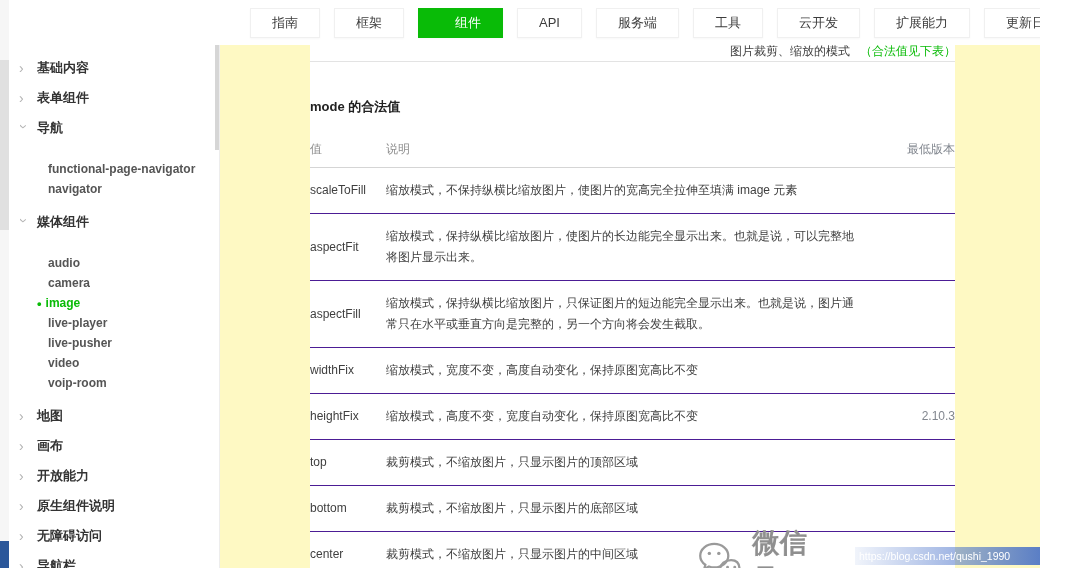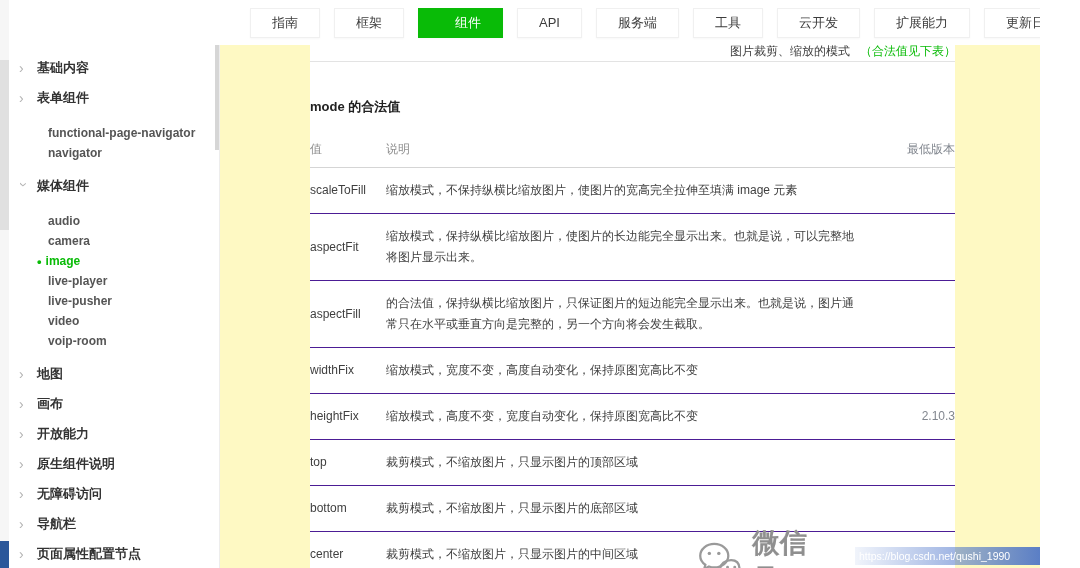--- a/index.html
+++ b/index.html
@@ -19,21 +19,21 @@
   .left-track { position:absolute; left:0; top:0; bottom:0; width:9px; background:#f6f6f6; z-index:7; }
   .left-thumb { position:absolute; left:0; top:60px; width:9px; height:170px; background:#e0e0e0; }
   .left-blue-block { position:absolute; left:0; bottom:0; width:9px; height:27px; background:#2b579a; }
 
   
   .sidebar { position:absolute; left:9px; top:45px; bottom:0; width:211px; background:#fff;
     border-right:1px solid #ededed; padding-top:8px; overflow:hidden; }
   .sidebar-thumb { position:absolute; right:0; top:0; width:4px; height:105px; background:#d6d6d6; }
   .side-section { display:flex; align-items:center; height:30px; padding-left:10px; gap:9px;
     font-size:13px; font-weight:bold; color:#333; cursor:pointer; }
-  .side-section + .side-item { margin-top:10px; }
+  .side-section + .side-item { margin-top:16px; }
   .side-item { display:flex; align-items:center; height:20px; padding-left:39px;
     font-size:12px; font-weight:600; color:#555; cursor:pointer; }
   .side-item.active { color:var(--accent,#09bb07); padding-left:28px; }
   .side-item .bullet { color:var(--accent,#09bb07); margin-right:4px; font-size:13px; }
   .side-item + .side-section { margin-top:8px; }
   .chev { display:inline-block; color:#b3b3b3; font-size:14px; line-height:1; width:9px;
     transform-origin:50% 55%; font-weight:normal; }
   .chev.down { transform:rotate(90deg); }
 
   
@@ -87,20 +87,24 @@
   <div class="sidebar">
     <div class="sidebar-thumb"></div>
   <div class="side-section">
         <span class="chev">›</span>
         <span>基础内容</span>
       </div>
       <div class="side-section">
         <span class="chev">›</span>
         <span>表单组件</span>
       </div>
+      <div class="side-section">
+        <span class="chev down">›</span>
+        <span>导航</span>
+      </div>
       <div class="side-item">
         <span>functional-page-navigator</span>
       </div>
       <div class="side-item">
         <span>navigator</span>
       </div>
       <div class="side-section">
         <span class="chev down">›</span>
         <span>媒体组件</span>
       </div>
@@ -177,21 +181,21 @@
             <td class="col-desc">缩放模式，不保持纵横比缩放图片，使图片的宽高完全拉伸至填满 image 元素</td>
             <td class="col-ver"></td>
           </tr>
           <tr>
             <td class="col-value">aspectFit</td>
             <td class="col-desc">缩放模式，保持纵横比缩放图片，使图片的长边能完全显示出来。也就是说，可以完整地将图片显示出来。</td>
             <td class="col-ver"></td>
           </tr>
           <tr>
             <td class="col-value">aspectFill</td>
-            <td class="col-desc">的合法值，保持纵横比缩放图片，只保证图片的短边能完全显示出来。也就是说，图片通常只在水平或垂直方向是完整的，另一个方向将会发生截取。</td>
+            <td class="col-desc">缩放模式，保持纵横比缩放图片，只保证图片的短边能完全显示出来。也就是说，图片通常只在水平或垂直方向是完整的，另一个方向将会发生截取。</td>
             <td class="col-ver"></td>
           </tr>
           <tr>
             <td class="col-value">widthFix</td>
             <td class="col-desc">缩放模式，宽度不变，高度自动变化，保持原图宽高比不变</td>
             <td class="col-ver"></td>
           </tr>
           <tr>
             <td class="col-value">heightFix</td>
             <td class="col-desc">缩放模式，高度不变，宽度自动变化，保持原图宽高比不变</td>

